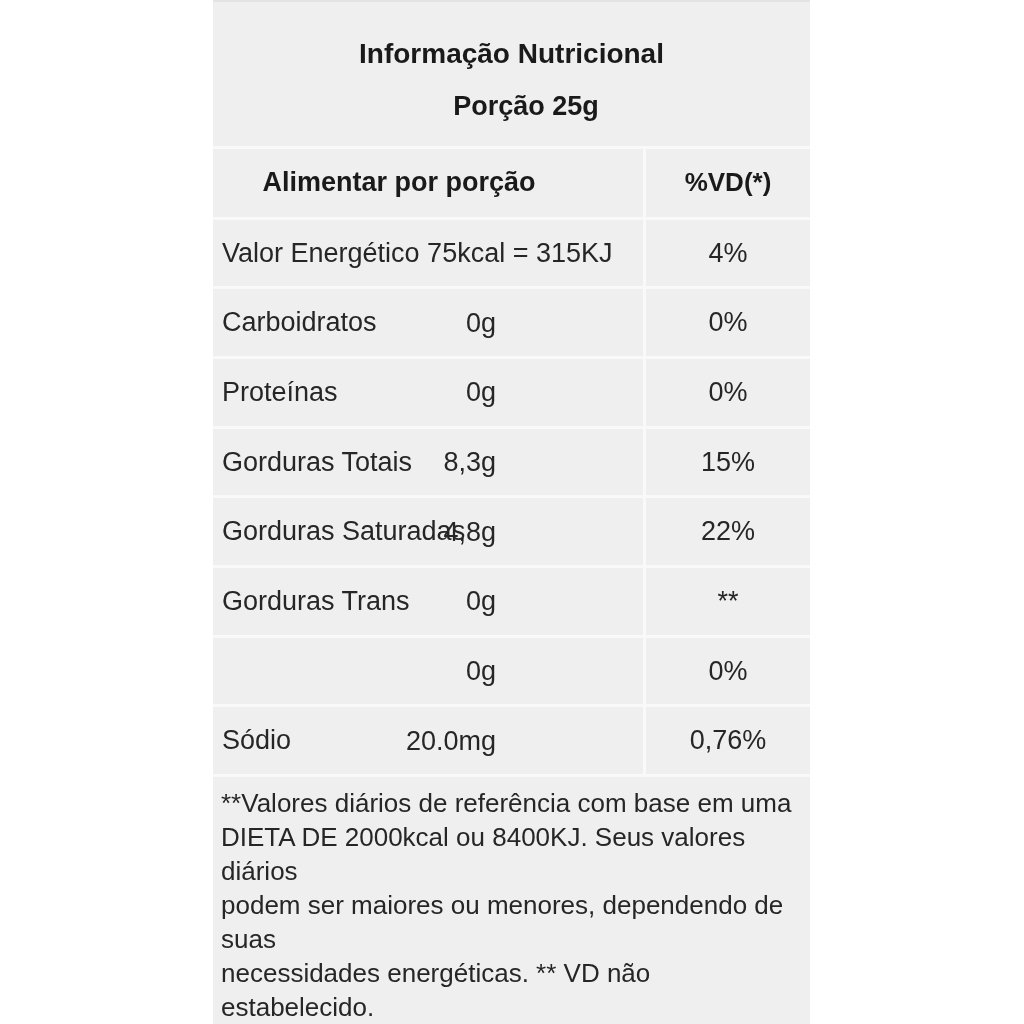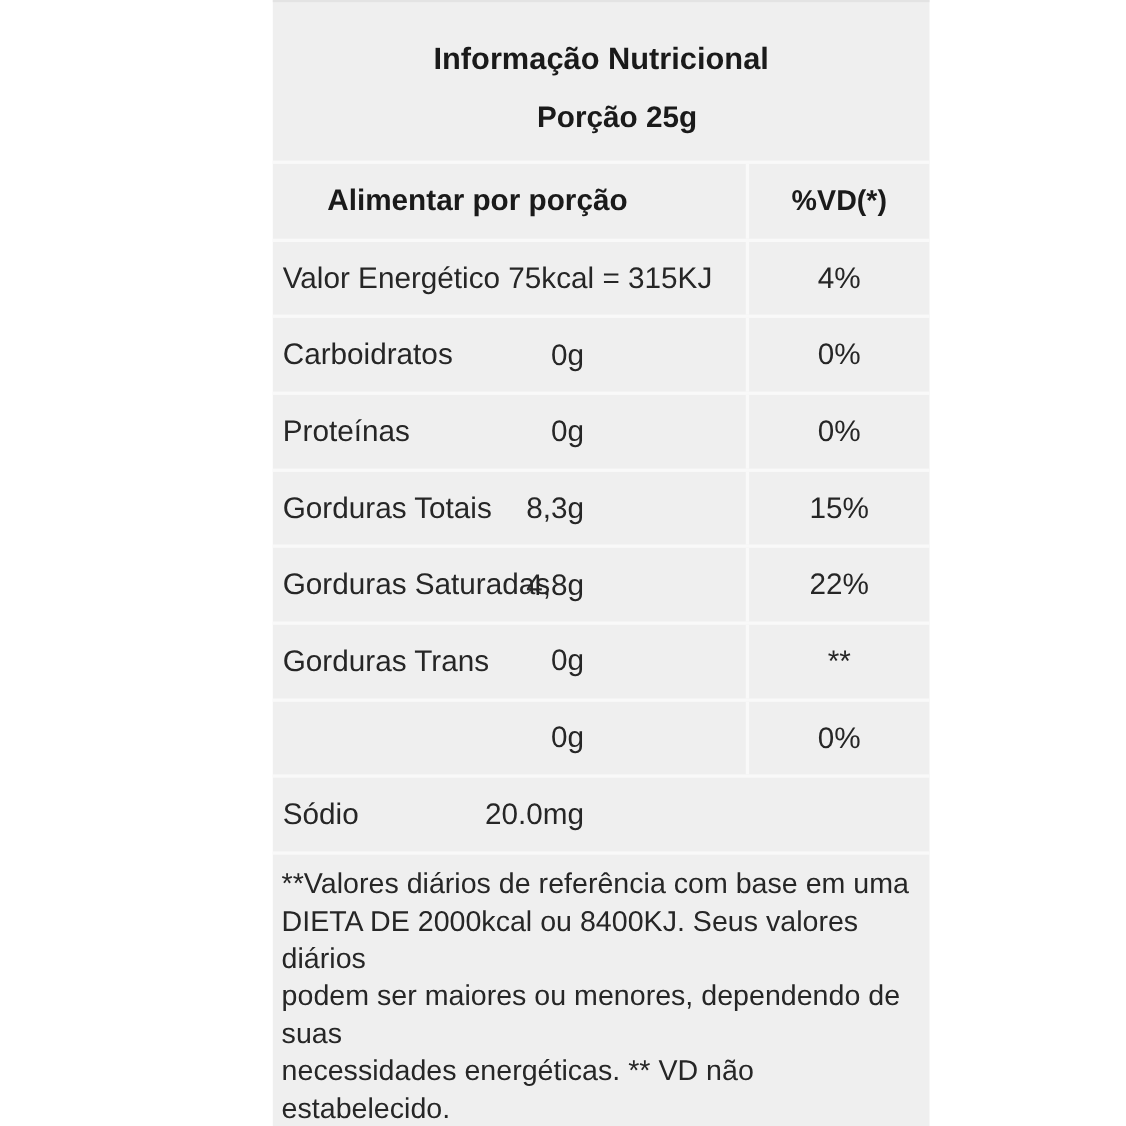--- a/index.html
+++ b/index.html
@@ -20,21 +20,20 @@
     left: 213px;
     top: 0;
     width: 597px;
     height: 1024px;
     background: #efefef;
     border-top: 2px solid #e3e3e3;
     box-sizing: border-box;
     color: #262626;
     display: flex;
     flex-direction: column;
-    margin-left: 35px;
   }
   .title-section {
     height: 161px;
     box-sizing: border-box;
     text-align: center;
     padding-top: 36px;
   }
   .label-title {
     font-size: 28px;
     font-weight: bold;
@@ -185,20 +184,21 @@
         <span class="row-amount">0g</span>
       </div>
       <div class="cell-right">0%</div>
     </div>
 
     <div class="hrow data-row">
       <div class="cell-left">
         <span class="row-name">Sódio</span>
         <span class="row-amount">20.0mg</span>
       </div>
+      <div class="cell-right">0,76%</div>
     </div>
 
     <div class="footer-section">
       <div class="footnote">**Valores diários de referência com base em uma
 DIETA DE 2000kcal ou 8400KJ. Seus valores diários
 podem ser maiores ou menores, dependendo de suas
 necessidades energéticas. ** VD não estabelecido.</div>
     </div>
 
   </div>

